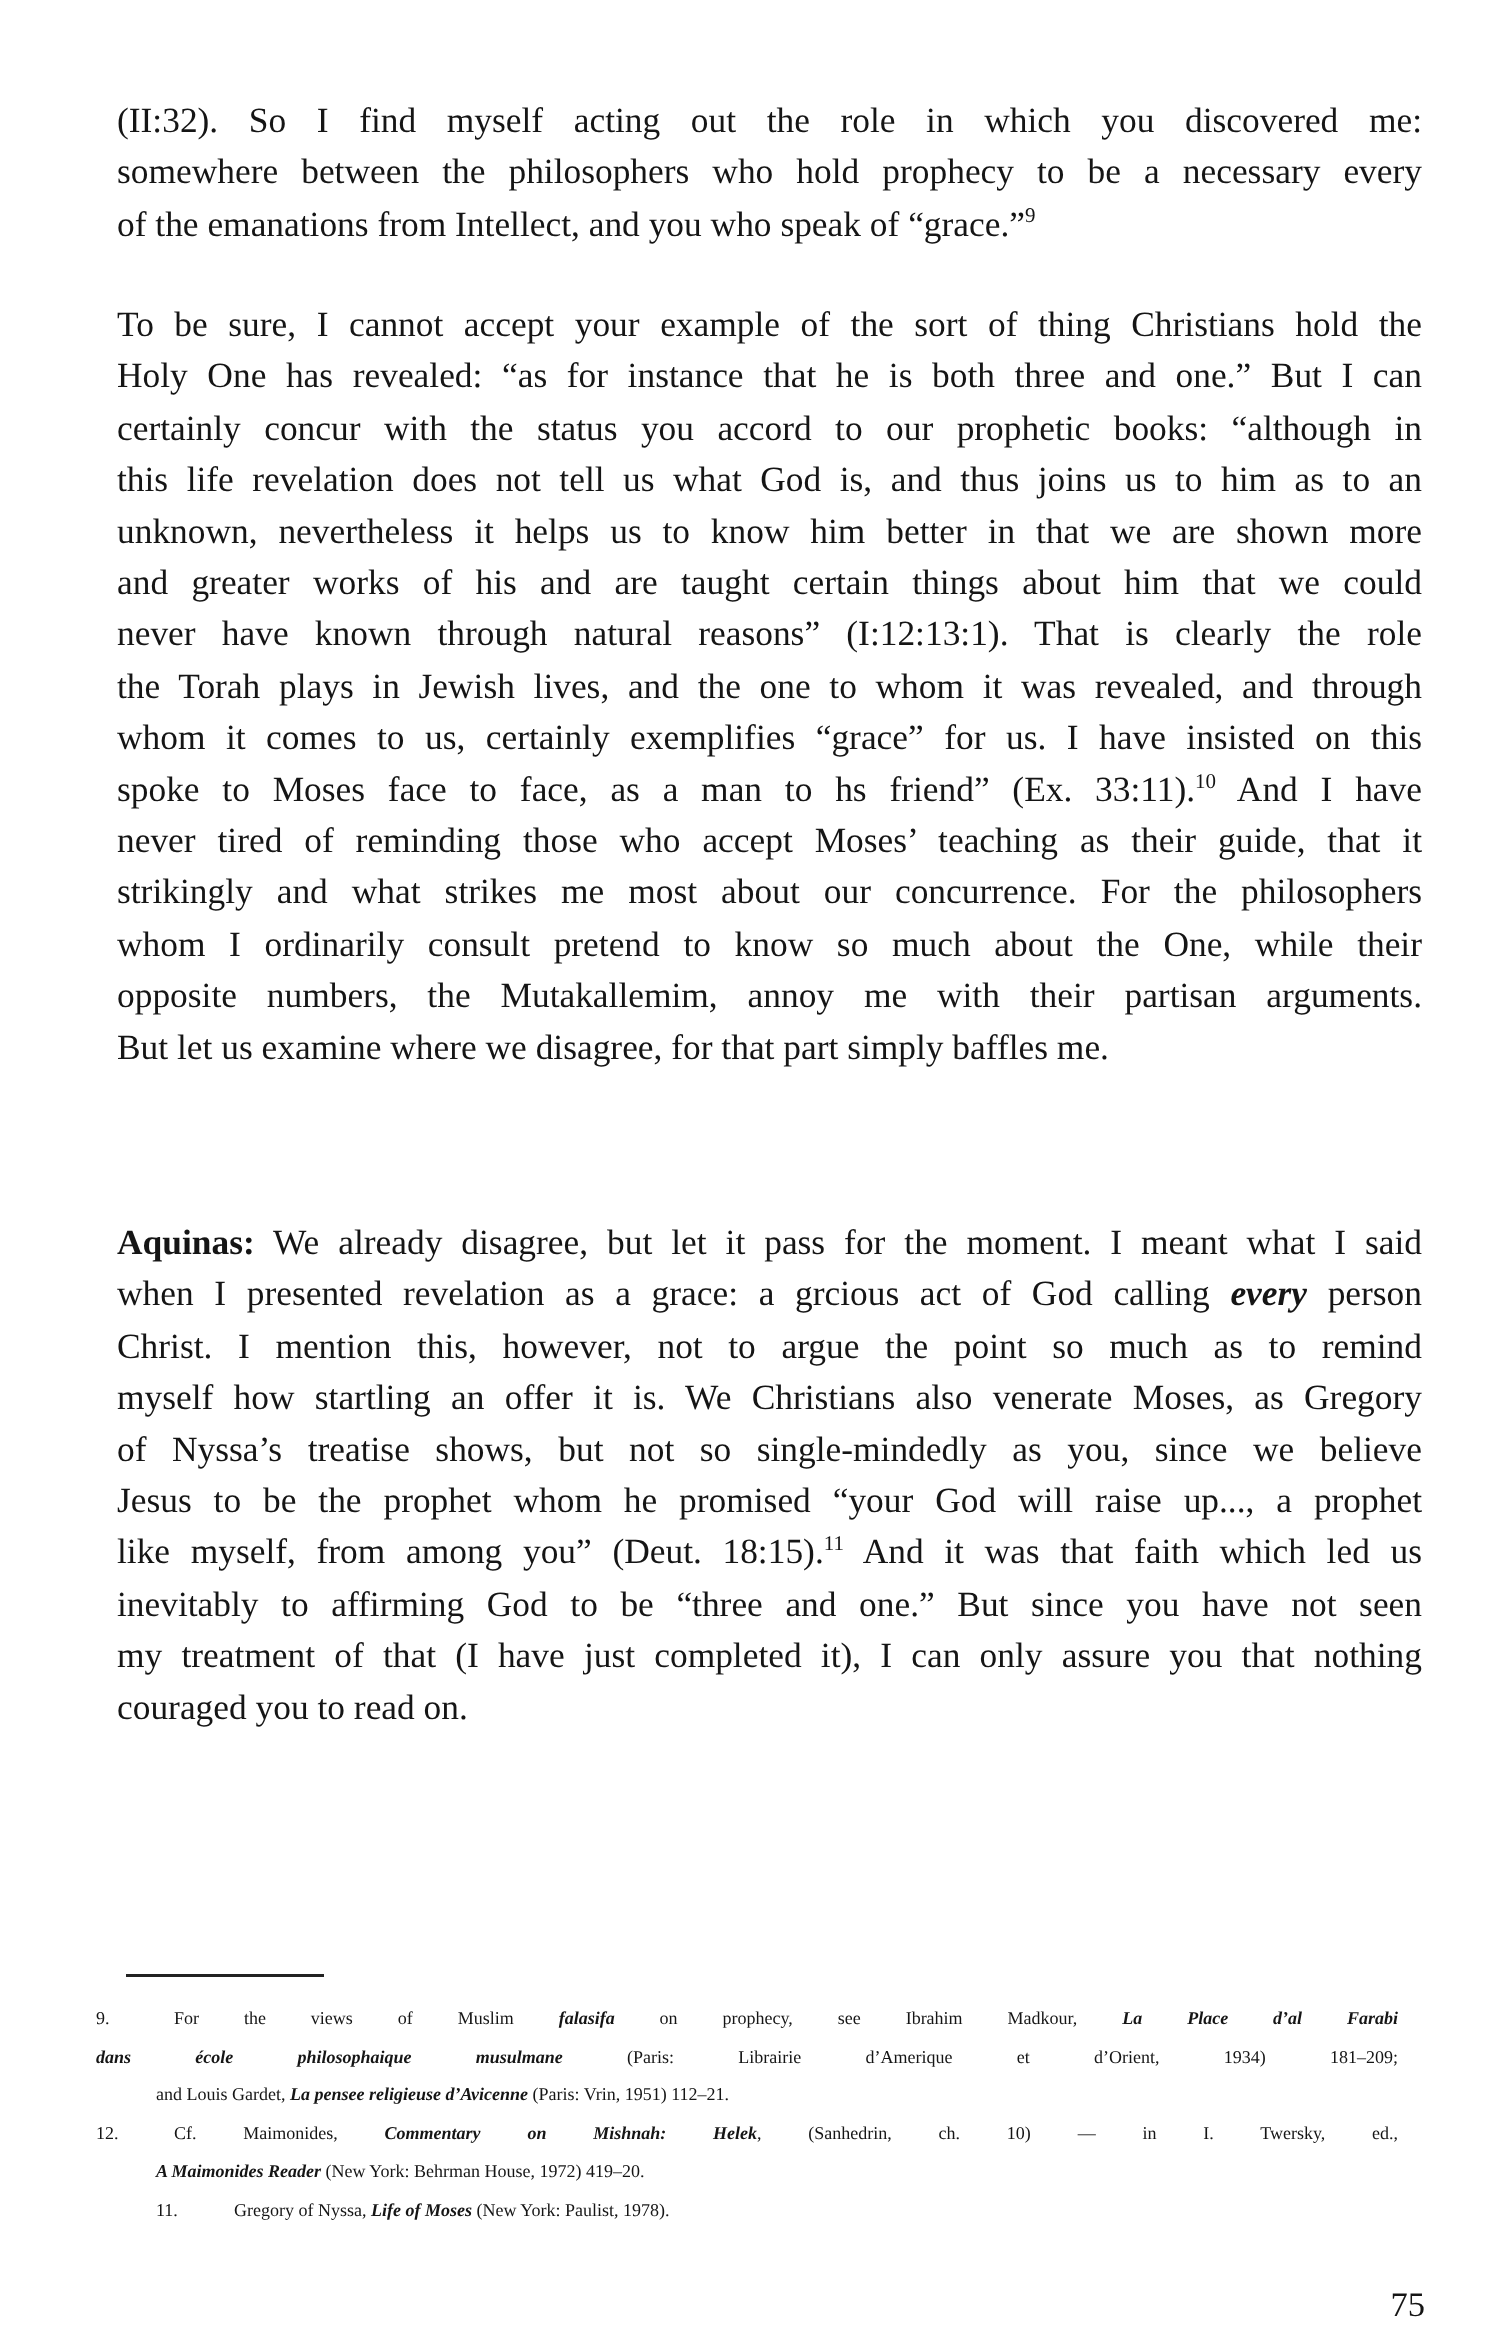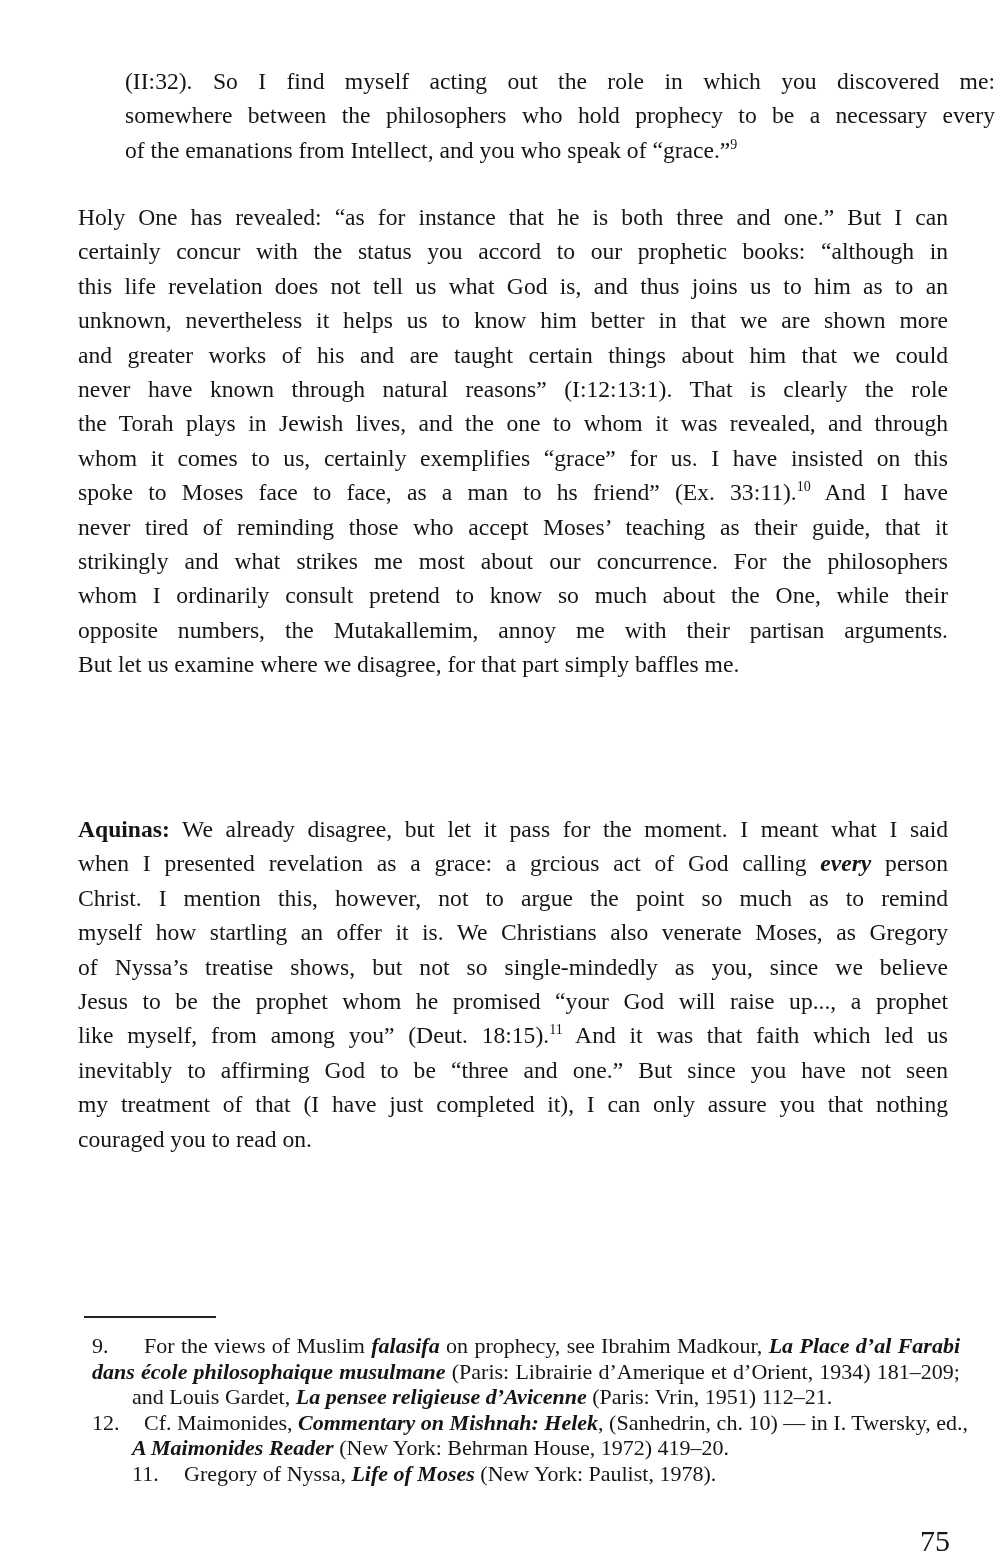--- a/index.html
+++ b/index.html
@@ -32,76 +32,77 @@
     }
     .body-text .line {
       display: block;
       text-align: justify;
       text-align-last: justify;
       white-space: nowrap;
     }
     .body-text .line.last {
       text-align-last: left;
     }
-    #para1 { top: 64px; margin-left: 47px; }
+    #para1 { top: 64px; }
     #para2 { top: 200px; }
     #para3 { top: 812px; }
     .speaker { font-weight: bold; }
     .em { font-style: italic; font-weight: bold; }
     sup {
       font-size: 14px;
       line-height: 0;
       vertical-align: 9px;
     }
     .rule {
       position: absolute;
       left: 84px;
       top: 1316px;
       width: 132px;
       height: 0;
       border-top: 2px solid #222;
     }
     .footnotes {
       position: absolute;
-      left: 92px;
+      left: 64px;
       top: 1333px;
       width: 868px;
-      font-size: 22px;
+      font-size: 12px;
       line-height: 25.6px;
     }
     .fn-line {
       display: block;
       white-space: nowrap;
       text-align: justify;
       text-align-last: justify;
     }
     .fn-line.last { text-align-last: left; margin-left: 40px; }
     .fn-num {
       display: inline-block;
       width: 52px;
     }
     .page-number {
       position: absolute;
       right: 50px;
       top: 1524px;
-      font-size: 30px;
+      font-size: 23px;
     }
   </style>
 </head>
 <body>
 
 <div class="page">
 
   <div class="body-text" id="para1">
     <span class="line">(II:32). So I find myself acting out the role in which you discovered me:</span>
     <span class="line">somewhere between the philosophers who hold prophecy to be a necessary every</span>
     <span class="line last"><span>of the emanations from Intellect, and you who speak of “grace.”</span><sup>9</sup></span>
   </div>
 
   <div class="body-text" id="para2">
+    <span class="line">To be sure, I cannot accept your example of the sort of thing Christians hold the</span>
     <span class="line">Holy One has revealed: “as for instance that he is both three and one.” But I can</span>
     <span class="line">certainly concur with the status you accord to our prophetic books: “although in</span>
     <span class="line">this life revelation does not tell us what God is, and thus joins us to him as to an</span>
     <span class="line">unknown, nevertheless it helps us to know him better in that we are shown more</span>
     <span class="line">and greater works of his and are taught certain things about him that we could</span>
     <span class="line">never have known through natural reasons” (I:12:13:1). That is clearly the role</span>
     <span class="line">the Torah plays in Jewish lives, and the one to whom it was revealed, and through</span>
     <span class="line">whom it comes to us, certainly exemplifies “grace” for us. I have insisted on this</span>
     <span class="line"><span>spoke to Moses face to face, as a man to hs friend” (Ex. 33:11).</span><sup>10</sup> <span>And I have</span></span>
     <span class="line">never tired of reminding those who accept Moses’ teaching as their guide, that it</span>

